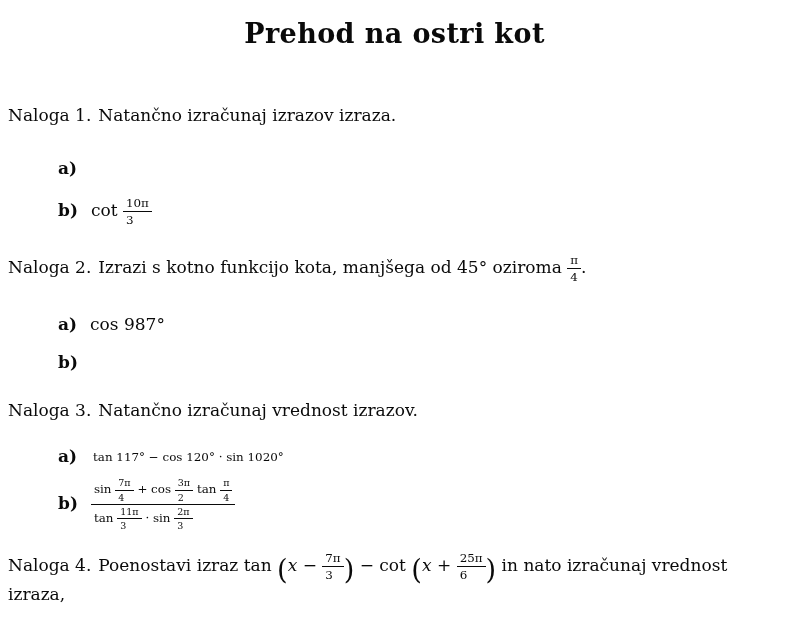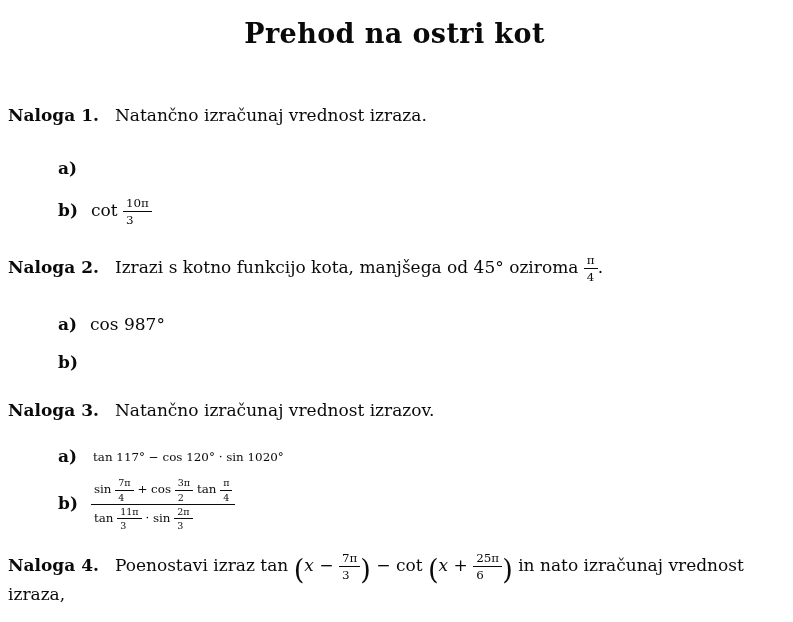--- a/index.html
+++ b/index.html
@@ -8,21 +8,21 @@
     background:#ffffff; color:#0a0a0a;
     font-family:"DejaVu Serif","Liberation Serif",serif;
     font-size:17px; padding:12px 12px 0 8px; overflow:hidden;
   }
   .title {
     text-align:center; font-size:27px; font-weight:700;
     letter-spacing:0.4px; margin:6px 0 0 0;
   }
   .phead { margin:26px 0 0 0; line-height:1.45; }
   .phead-1 { margin-top:54px; }
-  .plabel { font-weight:700; margin-right:16px; }
+  .plabel { font-weight:400; margin-right:7px; }
   .item { display:flex; align-items:baseline; margin:18px 0 0 50px; }
   .item-first { margin-top:30px; }
   .item-tight { margin-top:11px; }
   .item-first-tight { margin-top:24px; }
   .marker { font-weight:700; margin-right:13px; white-space:nowrap; }
   .math { white-space:nowrap; }
   
   .frac { display:inline-block; vertical-align:middle; font-size:0.70em; line-height:1.18; }
   .frac .fnum { display:block; padding:0 3px 1px 3px; }
   .frac .fden { display:block; padding:1px 3px 0 3px; border-top:1px solid #0a0a0a; }
@@ -33,21 +33,21 @@
   .para { margin:20px 0 0 0; line-height:1.5; }
 </style>
 </head>
 <body>
 
 <div class="page">
 
   <h1 class="title">Prehod na ostri kot</h1>
 
   <section>
-    <p class="phead phead-1"><b class="plabel">Naloga 1.</b><span>Natančno izračunaj vrednost izraza.</span></p>
+    <p class="phead phead-1"><b class="plabel">Naloga 1.</b><span>Natančno izračunaj izrazov izraza.</span></p>
     <div class="item item-first">
       <span class="marker">a)</span>
     </div>
     <div class="item">
       <span class="marker">b)</span>
       <span class="math"><span>cot</span>
         <span class="frac"><span class="fnum">10π</span><span class="fden">3</span></span></span>
     </div>
   </section>
 

